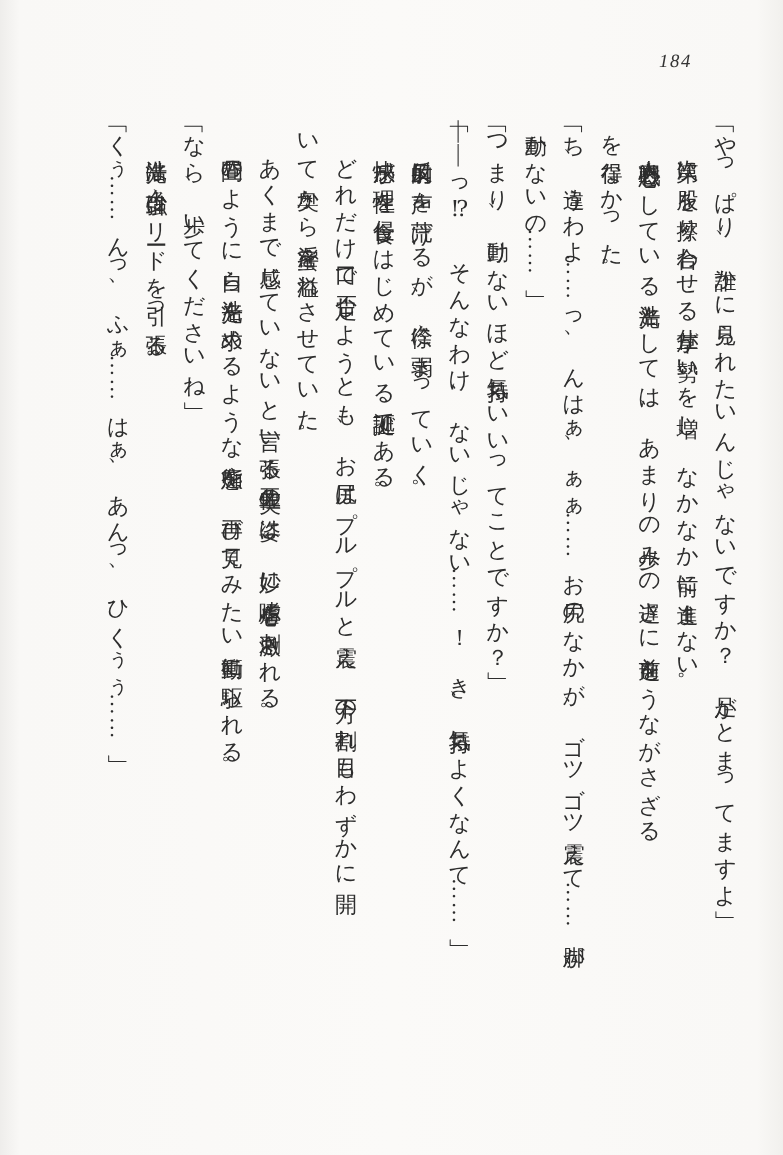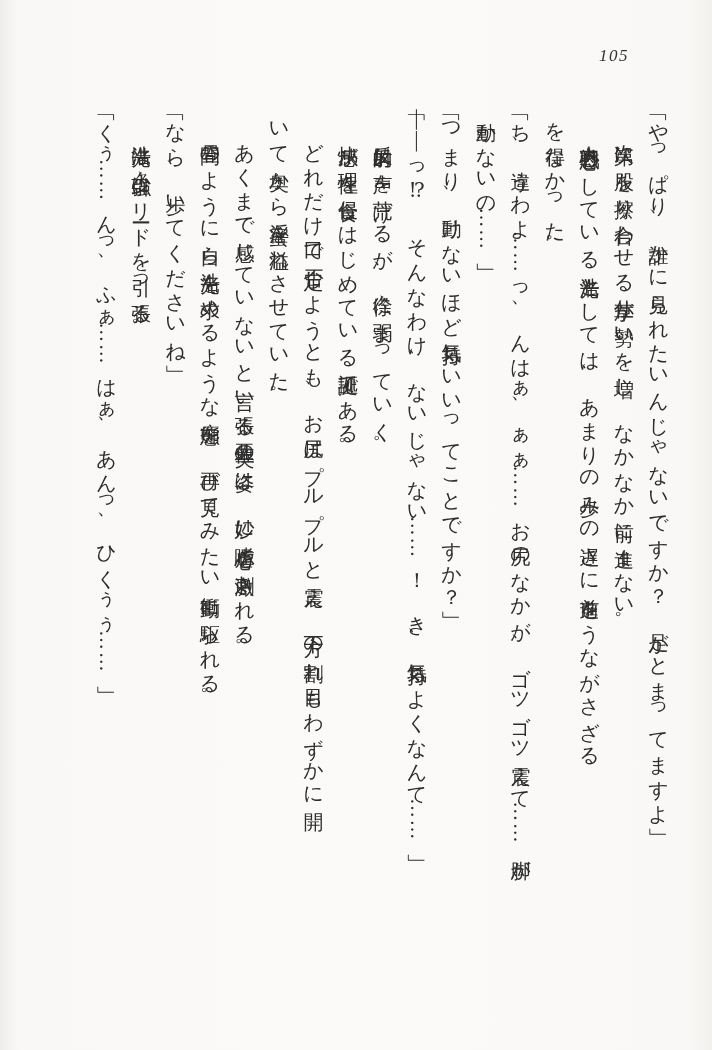--- a/index.html
+++ b/index.html
@@ -46,21 +46,21 @@
     margin: 0;
     padding: 0;
     white-space: nowrap;
   }
 </style>
 </head>
 <body>
 
 <div class="page">
 
-  <div class="page-number">105</div>
+  <div class="page-number">184</div>
 
   <main class="text-block">
     <p>「やっぱり、誰かに見られたいんじゃないですか？　足がとまってますよ」</p>
     <p>　次第に股を擦り合わせる仕草が勢いを増し、なかなか前に進まない。</p>
     <p>　内心戦々恐々としている浩光としては、あまりの歩みの遅さに前進をうながさざる</p>
     <p>を得なかった。</p>
     <p>「ち、違うわよ……っ、んはぁ、ぁぁ……お尻のなかが、ゴツゴツ震えて……脚が、</p>
     <p>動かないの……」</p>
     <p>「つまり、動けないほど気持ちいいってことですか？」</p>
     <p>「――っ⁉　そんなわけ、ないじゃない……！　き、気持ちよくなんて……」</p>

